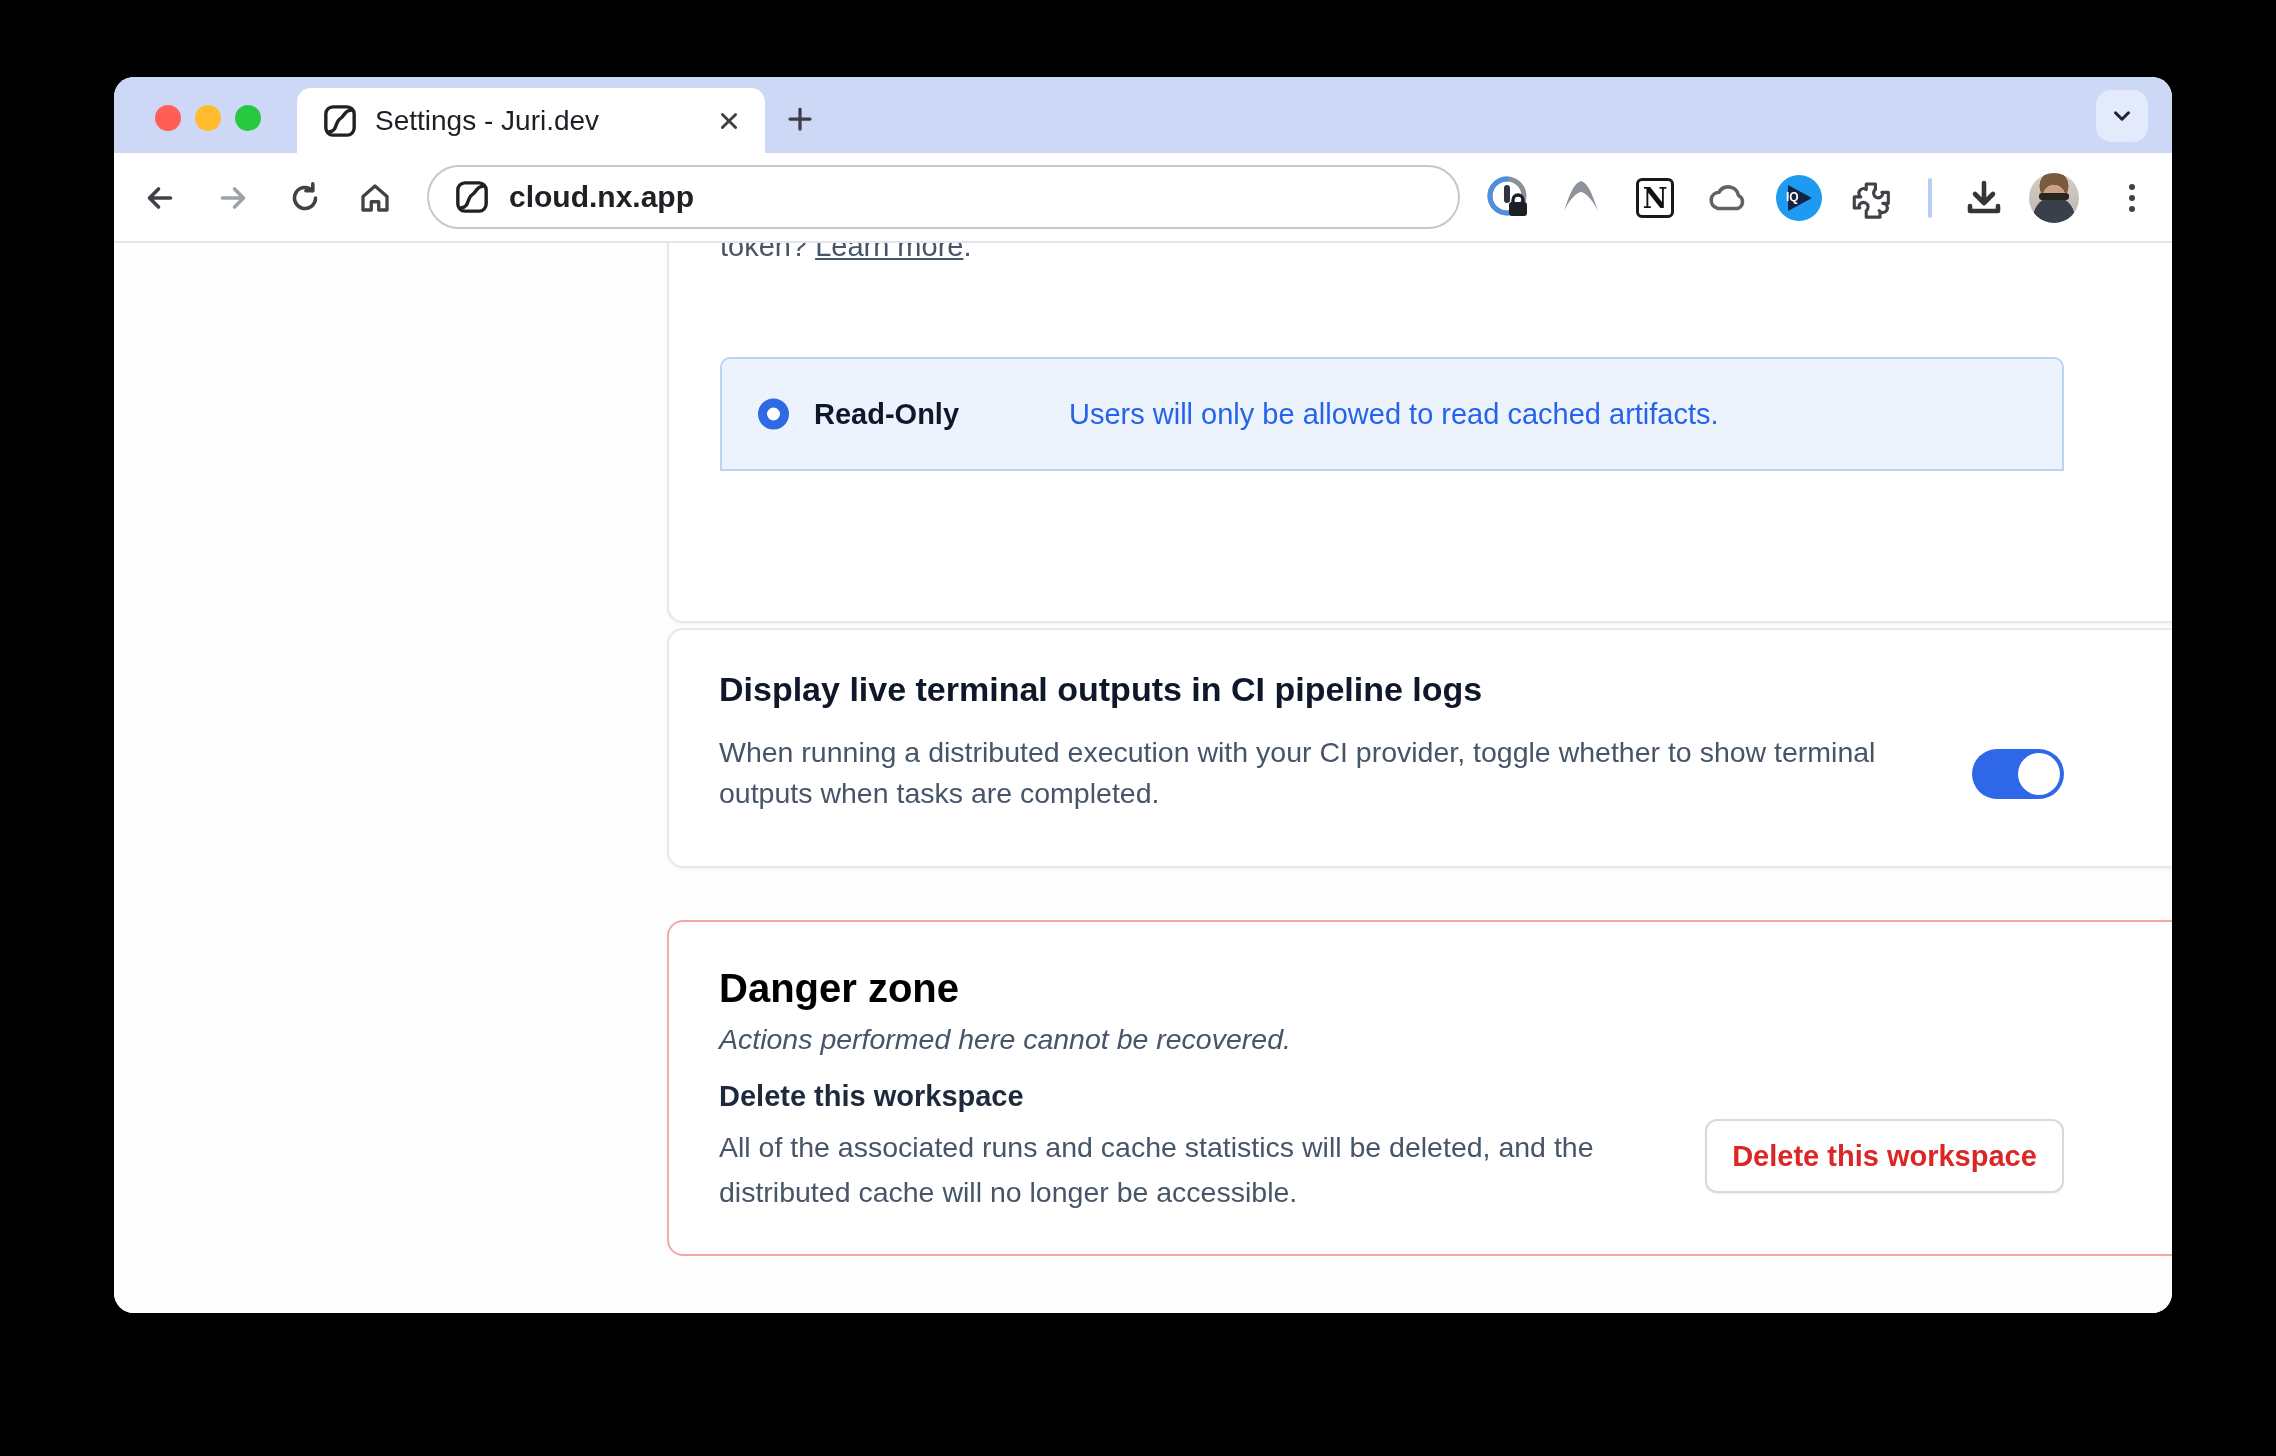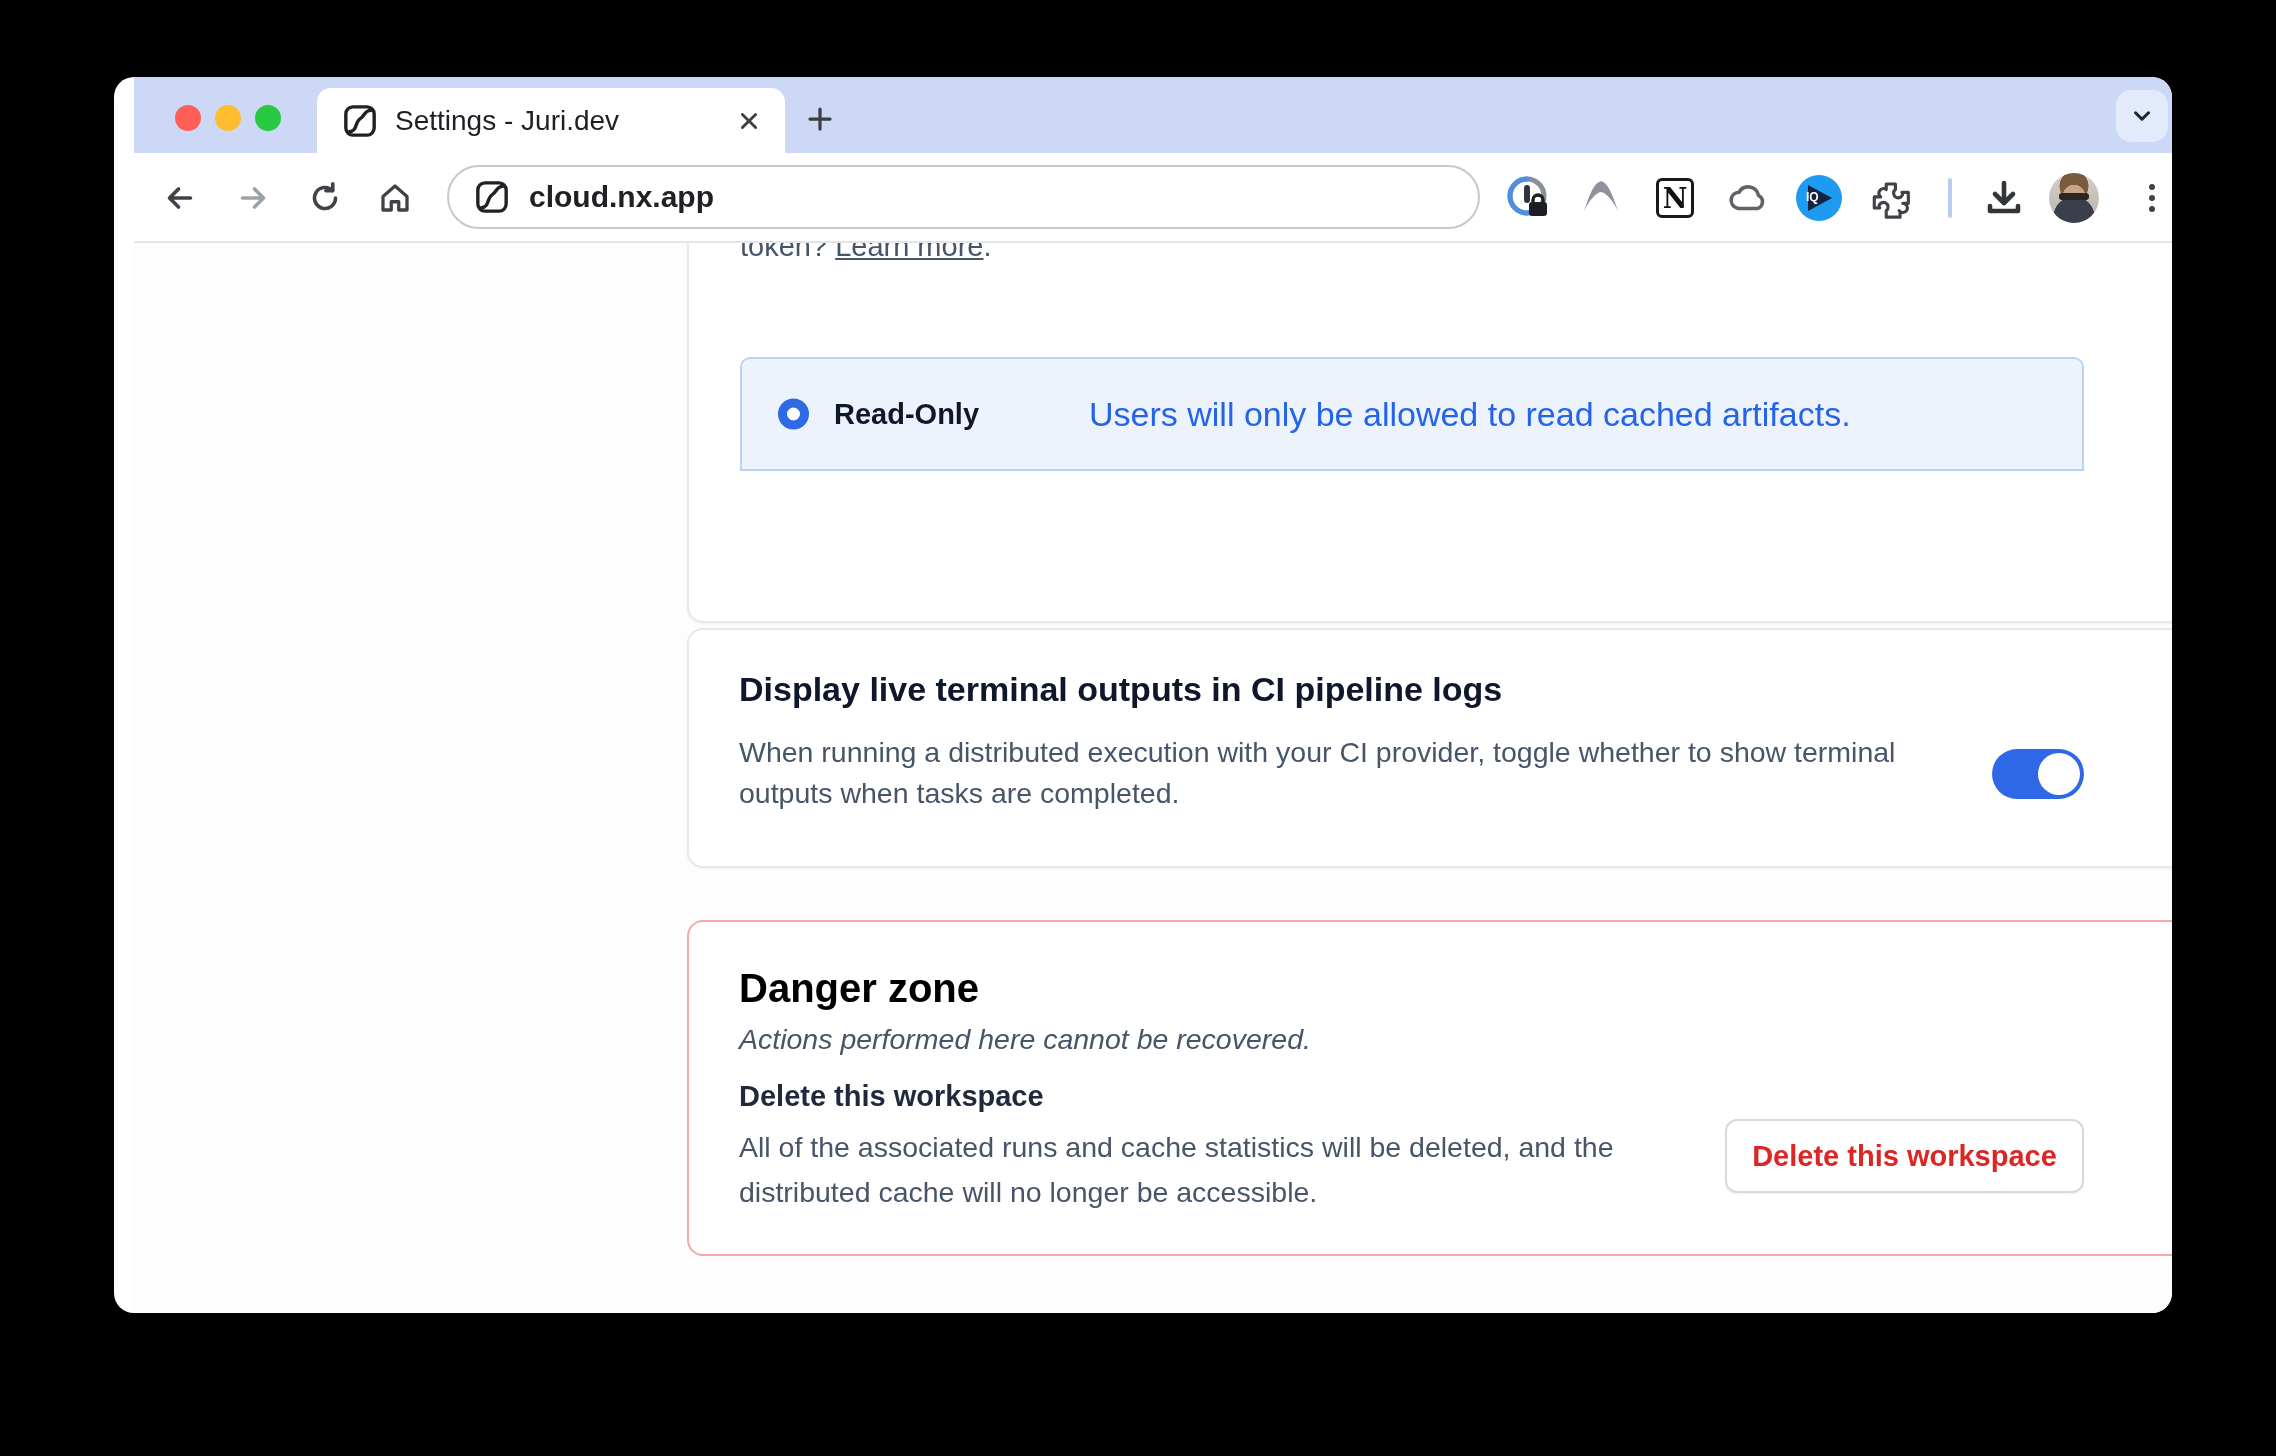--- a/index.html
+++ b/index.html
@@ -1,18 +1,18 @@
 <!DOCTYPE html>
 <html><head>
 <meta charset="utf-8">
 <style>
   * { margin:0; padding:0; box-sizing:border-box; }
   html,body { width:2276px; height:1456px; background:#000; font-family:"Liberation Sans", sans-serif; }
   .window { position:absolute; left:114px; top:77px; width:2058px; height:1236px;
-            border-radius:20px; overflow:hidden; background:#fff;padding-left:20px; }
+            border-radius:20px; overflow:hidden; background:#fff; }
 
   
   .tabstrip { position:relative; height:76px; background:#ccd8f5; }
   .traffic { position:absolute; top:28px; width:26px; height:26px; border-radius:50%; }
   .t-red { left:41px; background:#ff5f57; }
   .t-yellow { left:81px; background:#febc2e; }
   .t-green { left:121px; background:#28c840; }
   .tab { position:absolute; left:183px; top:11px; width:468px; height:65px; background:#fff;
          border-radius:14px 14px 0 0; display:flex; align-items:center; }
   .tab-favicon { margin-left:26px; width:34px; height:34px; flex:0 0 auto; }
@@ -61,21 +61,21 @@
   .token-line a { color:#475569; text-decoration:underline; }
 
   .perm-table { position:absolute; left:51px; top:157px; width:1344px; }
   .perm-row { position:relative; height:114px; }
   .row-selected { background:#edf3fc; border:2px solid #bcd2f4; border-radius:10px 10px 0 0; }
   .row-plain { background:#fff; border:2px solid #dadfe8; border-top:none; border-radius:0 0 10px 10px; }
   .radio { position:absolute; left:36px; top:50%; transform:translateY(-50%); width:31px; height:31px; border-radius:50%; background:#fff; }
   .radio-on { border:9px solid #2d6ae3; }
   .radio-off { border:3px solid #c6cdd8; }
   .perm-label { position:absolute; left:92px; top:50%; transform:translateY(-50%); font-size:29px; font-weight:bold; color:#0f172a; }
-  .perm-desc { position:absolute; left:347px; top:50%; transform:translateY(-50%); font-size:34px; }
+  .perm-desc { position:absolute; left:347px; top:50%; transform:translateY(-50%); font-size:29px; }
   .desc-blue { color:#2563eb; } .desc-gray { color:#475569; }
 
   .card-toggle { top:385px; height:240px; }
   .h-toggle { position:absolute; left:50px; top:40px; font-size:34px; font-weight:bold; color:#0f172a; }
   .p-toggle { position:absolute; left:50px; top:102px; width:1230px; font-size:28.5px; line-height:41px; color:#475569; }
   .switch { position:absolute; left:1303px; top:119px; width:92px; height:50px; border-radius:25px; background:#2e68e8; }
   .switch .knob { position:absolute; right:4px; top:4px; width:42px; height:42px; border-radius:50%; background:#fff; }
 
   .card-danger { top:677px; height:336px; border:2px solid #f5a8a8; box-shadow:none; }
   .h-danger { position:absolute; left:50px; top:44px; font-size:40px; font-weight:bold; color:#000000; }

